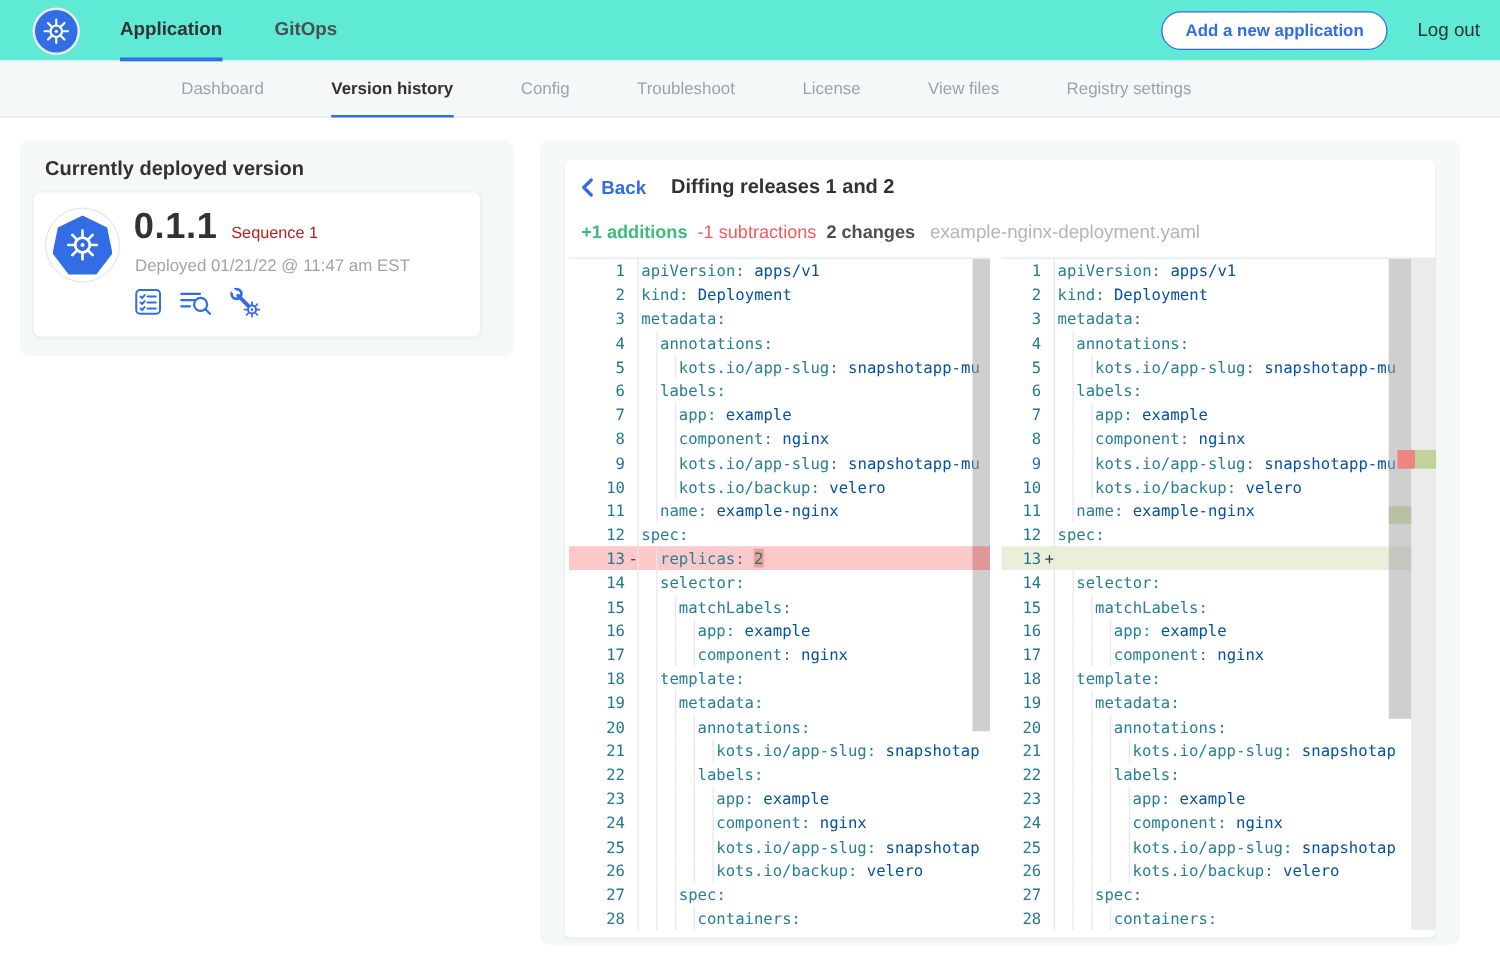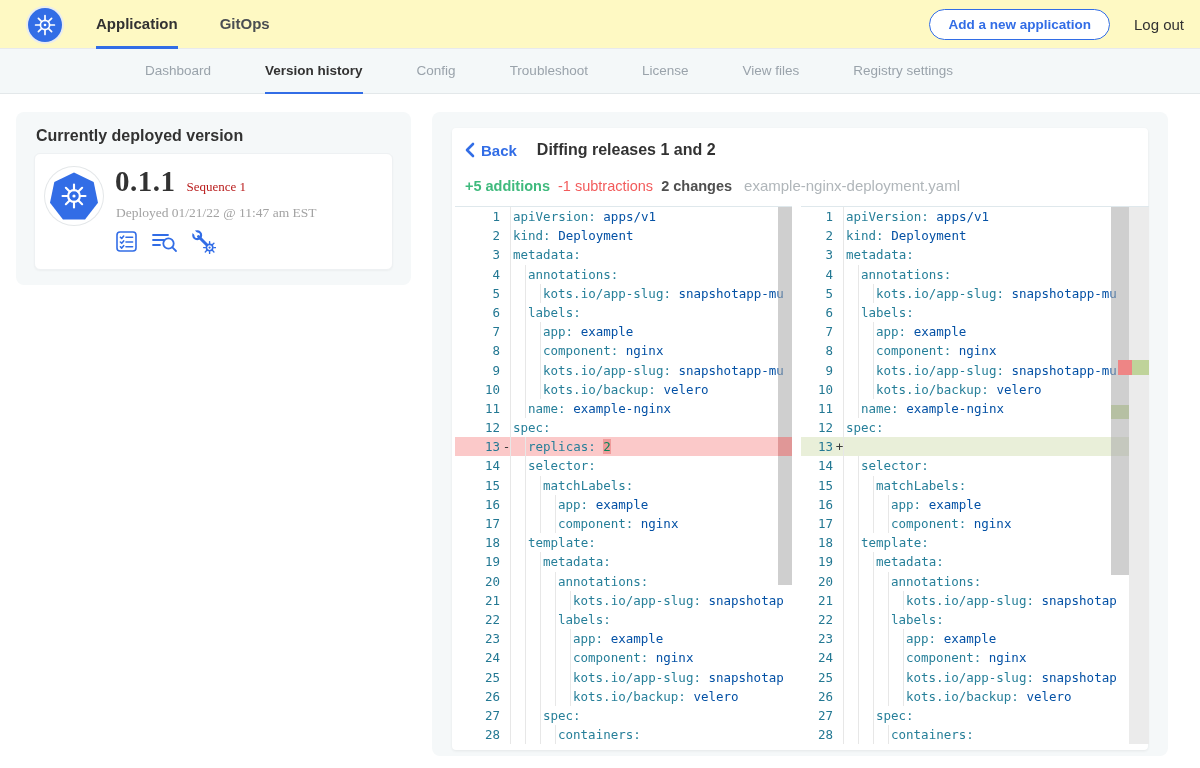--- a/index.html
+++ b/index.html
@@ -1,21 +1,21 @@
 <!DOCTYPE html>
 <html style="--accent: #326de6; --green: #3fba7d; --red: #f25b5b; --panel-bg: #f5f8f9; --key-teal: #267f99; --val-blue: #0451a5; --num-green: #098658; --ln: #237893; --del-line: #fbc9c9; --del-char: #f09b9b; --add-line: #e9efd9; --add-char: #c8dc96;"><head>
 <meta charset="utf-8">
 <style>
   * { margin:0; padding:0; box-sizing:border-box; }
   html,body { width:1200px; height:768px; overflow:hidden; background:#fff;
               font-family:"Liberation Sans", sans-serif; }
 
   
   .topnav { position:absolute; left:0; top:0; width:1200px; height:49px;
-            background:#fef9c3; border-bottom:1px solid #e8eaec; z-index:5; }
+            background:#5eead4; border-bottom:1px solid #e8eaec; z-index:5; }
   .k8s-logo { position:absolute; left:28px; top:8px; width:34px; height:34px;
               border-radius:50%; background:var(--accent,#326de6);
               box-shadow:0 0 0 2px #e9ecef; display:flex; align-items:center; justify-content:center; }
   .topnav-tabs { position:absolute; left:96px; top:0; height:49px; display:flex; gap:42px; }
   .topnav-tab { height:49px; display:flex; align-items:center; font-size:15px; font-weight:600;
                 color:#4a4e52; border-bottom:3px solid transparent; cursor:pointer; }
   .topnav-tab.active { color:#323232; border-bottom-color:var(--accent,#326de6); }
   .topnav-right { position:absolute; right:16px; top:0; height:49px; display:flex;
                   align-items:center; gap:24px; }
   .add-app-btn { height:31px; padding:0 18px; border:1px solid var(--accent,#326de6);
@@ -28,23 +28,23 @@
             background:#f4f8f9; border-bottom:1px solid #e3e8ea; z-index:4; }
   .subnav-items { margin-left:145px; height:45px; display:flex; gap:54px; }
   .subnav-item { height:45px; display:flex; align-items:center; font-size:13.5px;
                  color:#9aa3ab; border-bottom:2px solid transparent; cursor:pointer; }
   .subnav-item.active { color:#323232; font-weight:600; border-bottom-color:var(--accent,#326de6); }
 
   
   .deployed-panel { position:absolute; left:16px; top:112px; width:395px; height:173px;
                     background:var(--panel-bg,#f5f8f9); border-radius:8px; }
   .deployed-title { position:absolute; left:20px; top:15px; font-size:16px; font-weight:700; color:#323232; }
-  .deployed-card { position:absolute; left:18px; top:41px; width:359px; height:117px;
+  .deployed-card { position:absolute; left:10px; top:41px; width:359px; height:117px;
                    background:#fff; border:1px solid #eef1f3; border-radius:6px;
-                   box-shadow:0 1px 2px rgba(0,0,0,.04);font-family:Liberation Serif, serif; }
+                   box-shadow:0 1px 2px rgba(0,0,0,.04); }
   .hepta-wrap { position:absolute; left:10px; top:13px; width:58px; height:58px; border-radius:50%;
                 background:#fff; box-shadow:0 0 0 1px #e4e7e9; display:flex; align-items:center; justify-content:center; }
   .heptagon { width:48px; height:48px; background:var(--accent,#326de6);
               clip-path:polygon(50% 1%, 91% 21%, 100% 64%, 73% 99%, 27% 99%, 0% 64%, 9% 21%);
               display:flex; align-items:center; justify-content:center; }
   .version-row { position:absolute; left:80px; top:11px; display:flex; align-items:baseline; gap:11px; }
   .version-number { font-size:29px; font-weight:700; color:#323232; letter-spacing:.5px; }
   .sequence-label { font-size:13px; color:#b91c1c; }
   .deployed-date { position:absolute; left:81px; top:51px; font-size:13.5px; color:#a3a3a3; }
   .card-icons { position:absolute; left:80px; top:75px; display:flex; gap:13px; align-items:center; }
@@ -199,21 +199,21 @@
     <div class="back-row">
       <div class="back-link">
         <svg width="11" height="16" viewBox="0 0 11 16">
           <path d="M9 2L3 8l6 6" stroke="#326de6" stroke-width="2.6" fill="none" stroke-linecap="round" stroke-linejoin="round"></path>
         </svg>
         <span>Back</span>
       </div>
       <div class="diff-title">Diffing releases 1 and 2</div>
     </div>
     <div class="stats-row">
-      <span class="stat-additions">+5 additions</span>
+      <span class="stat-additions">+1 additions</span>
       <span class="stat-subtractions">-1 subtractions</span>
       <span class="stat-changes">2 changes</span>
       <span class="diff-filename">example-nginx-deployment.yaml</span>
     </div>
     <div class="panes">
       <div class="pane pane-left" id="pane-left">
         <div class="colzero"></div>
         <div class="codewrap" id="pane-left-rows">
             <div class="row"><span class="ln">1</span><span class="mk"></span><div class="codecol" style="padding-left:0px"><span class="k">apiVersion:</span> <span class="v">apps/v1</span></div></div>
             <div class="row"><span class="ln">2</span><span class="mk"></span><div class="codecol" style="padding-left:0px"><span class="k">kind:</span> <span class="v">Deployment</span></div></div>

